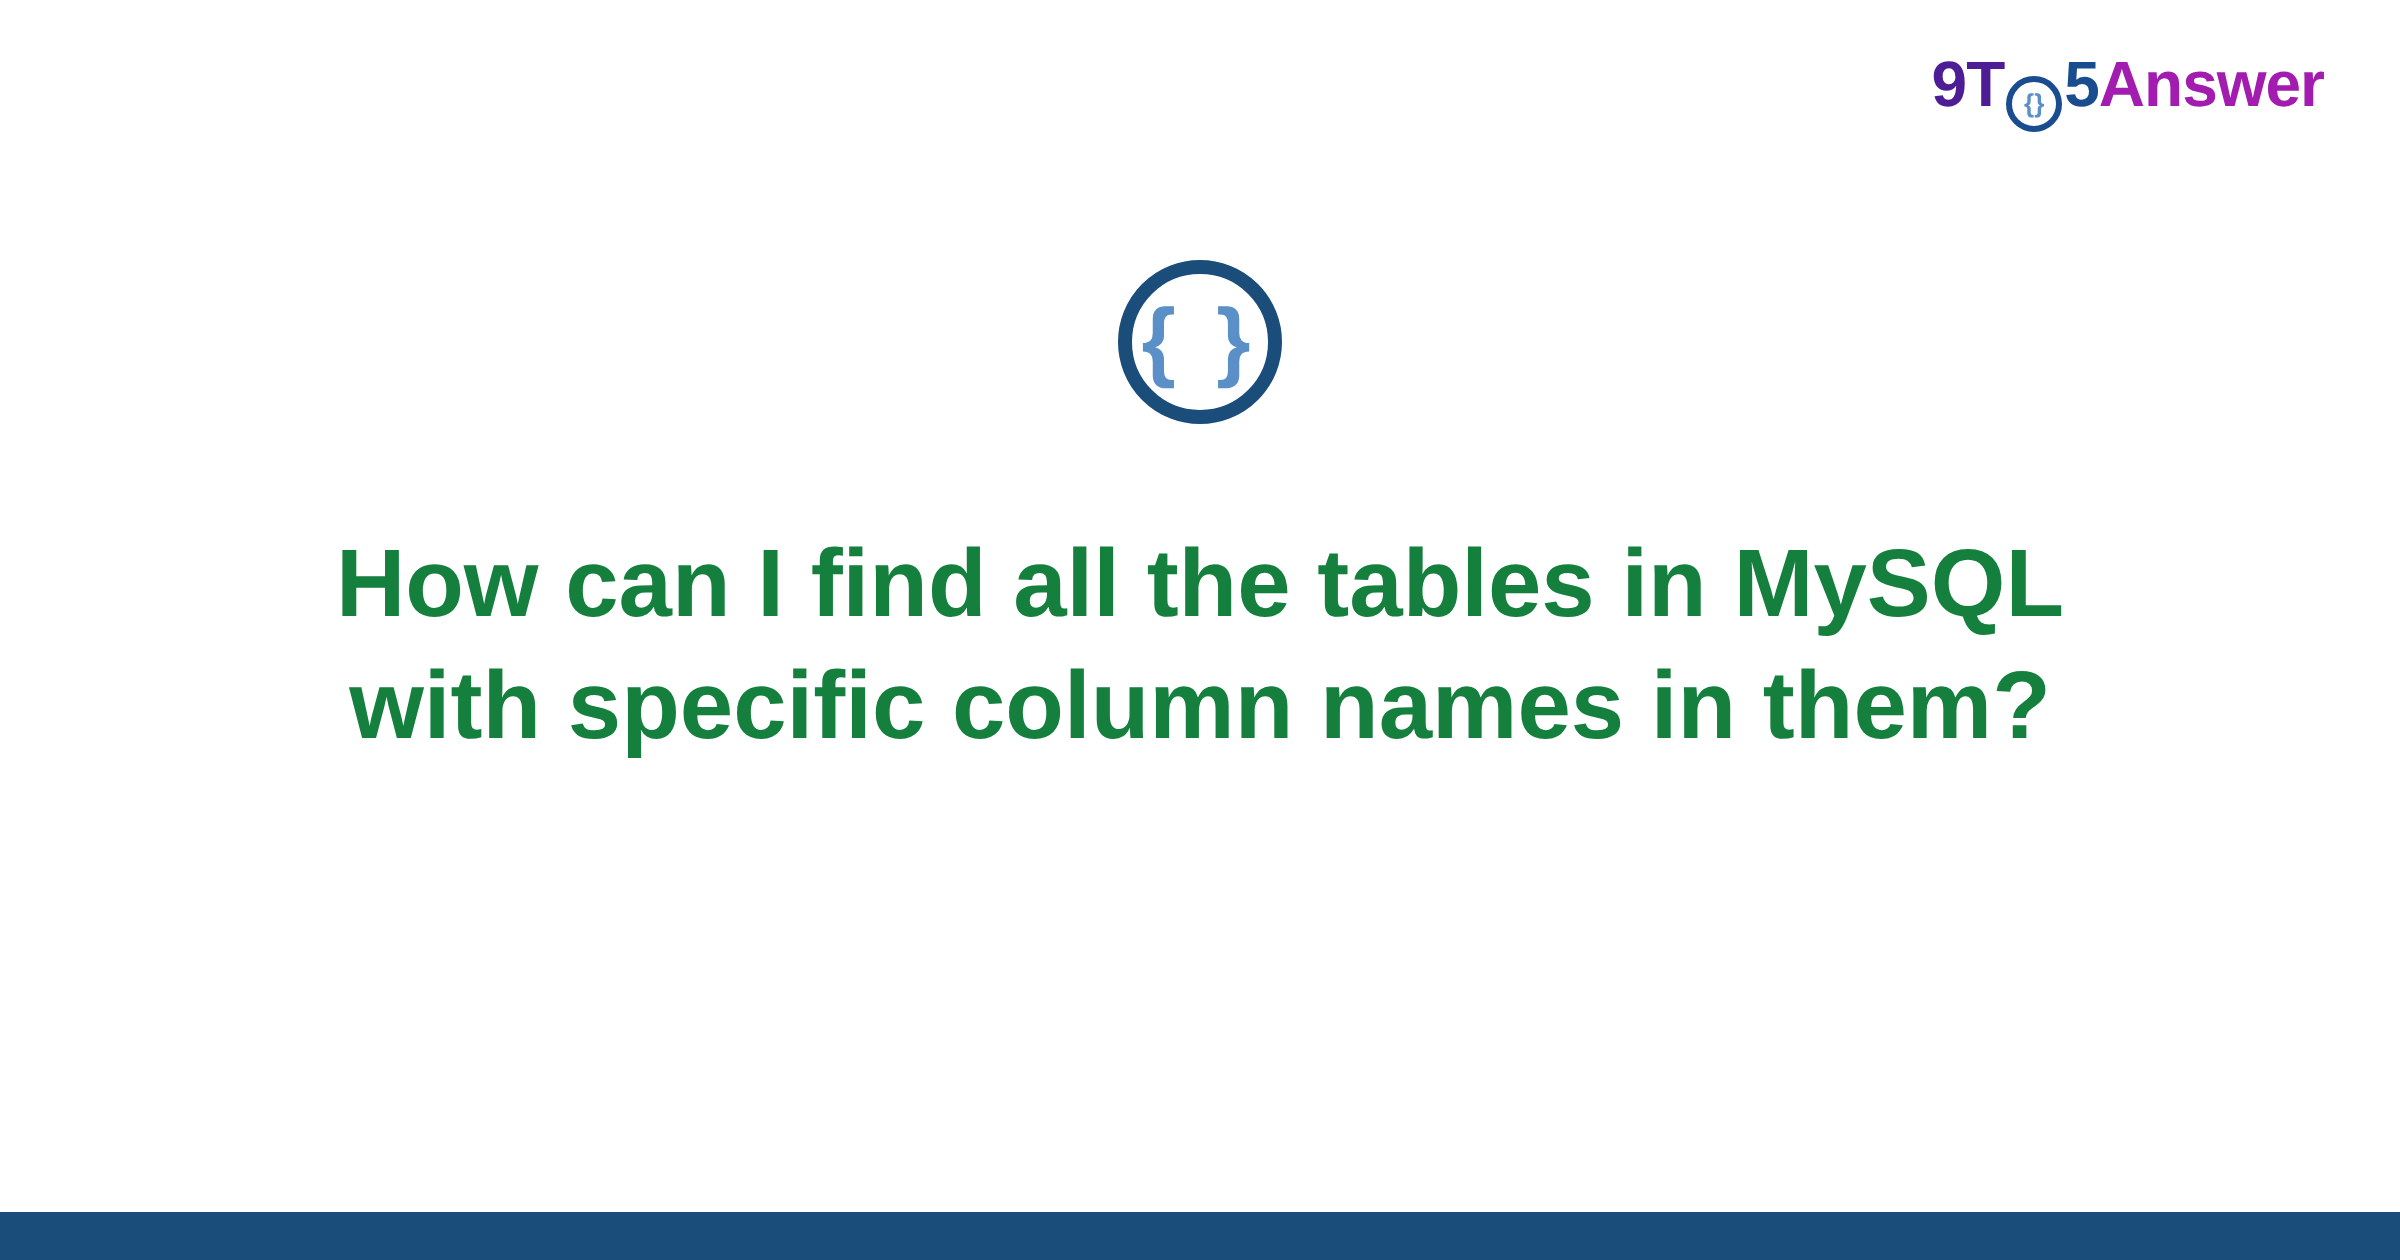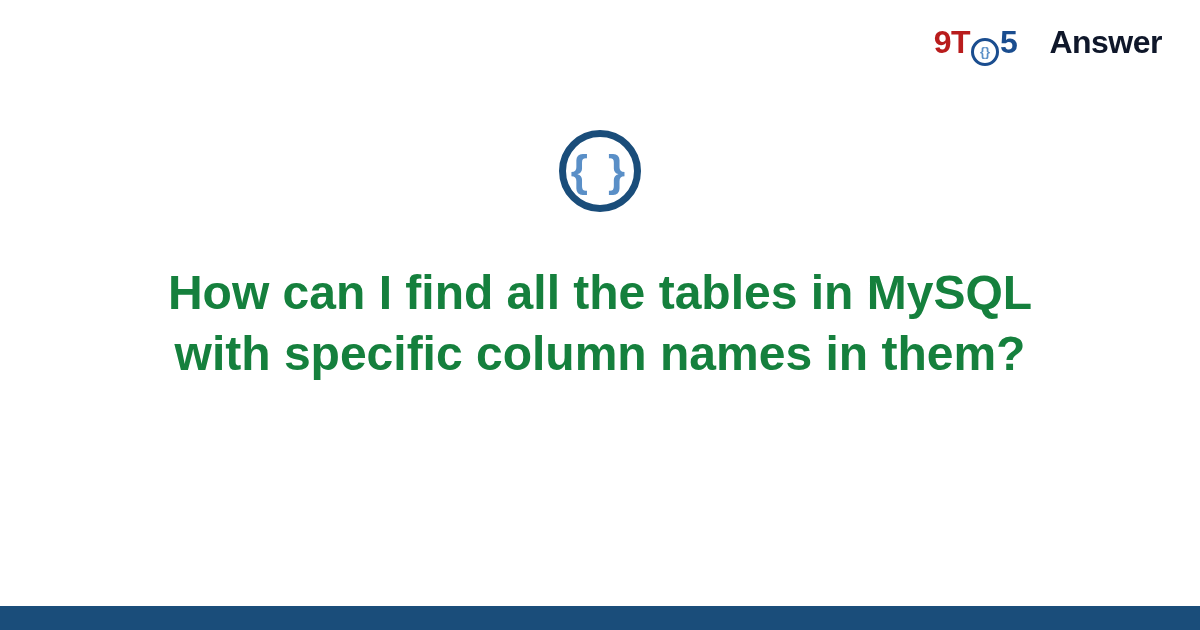--- a/index.html
+++ b/index.html
@@ -18,21 +18,21 @@
     .header {
       position: absolute;
       top: 24px;
       right: 38px;
       display: flex;
       align-items: baseline;
       font-size: 32px;
       font-weight: 600;
     }
     .logo-9t {
-      color: #b91c1c;
+      color: #4c1d95;
       letter-spacing: -0.5px;
     }
     .logo-o {
       display: inline-flex;
       align-items: center;
       justify-content: center;
       width: 28px;
       height: 28px;
       border: 3px solid #1a4d8f;
       border-radius: 50%;
@@ -44,23 +44,22 @@
       font-size: 13px;
       color: #5a8fc7;
       font-weight: 700;
       line-height: 1;
     }
     .logo-5 {
       color: #1a4d8f;
       letter-spacing: -0.5px;
     }
     .logo-answer {
-      color: #0f172a;
+      color: #a21caf;
       letter-spacing: -0.5px;
-      margin-left: 32px;
     }
     .content {
       position: absolute;
       top: 130px;
       left: 0;
       right: 0;
       display: flex;
       flex-direction: column;
       align-items: center;
       padding: 0 90px;

